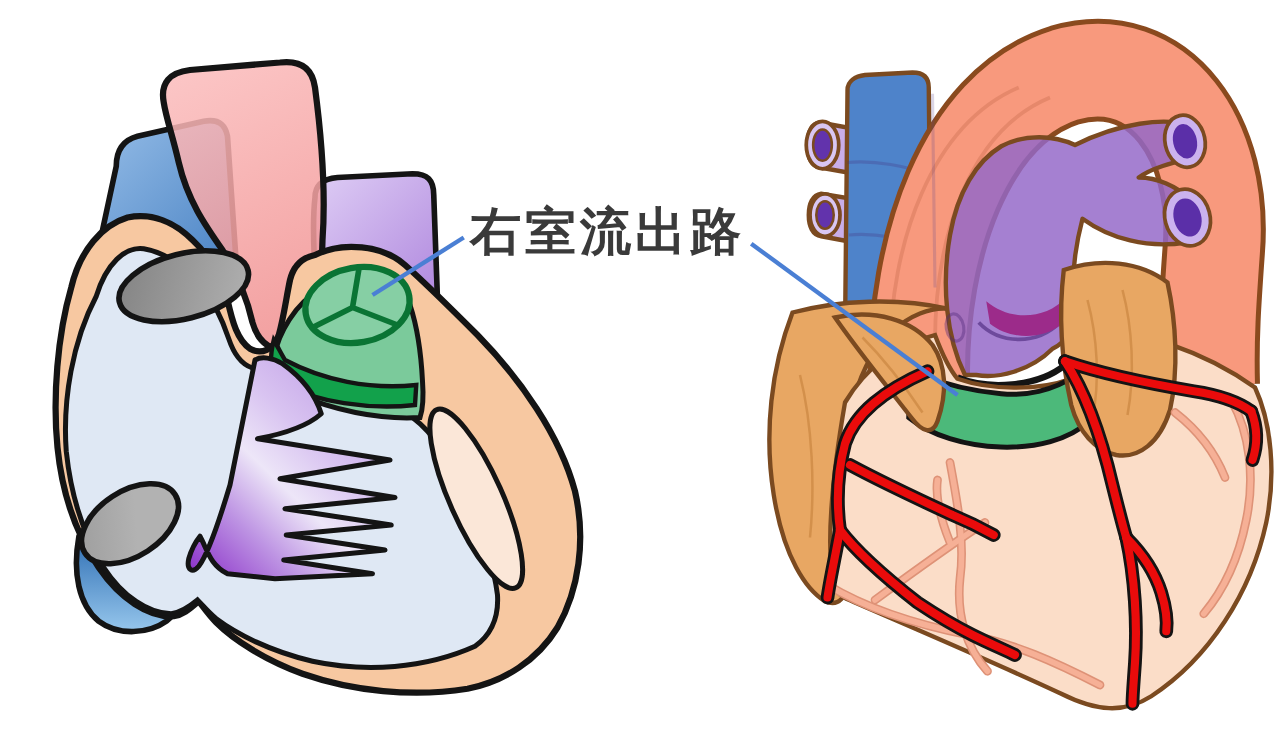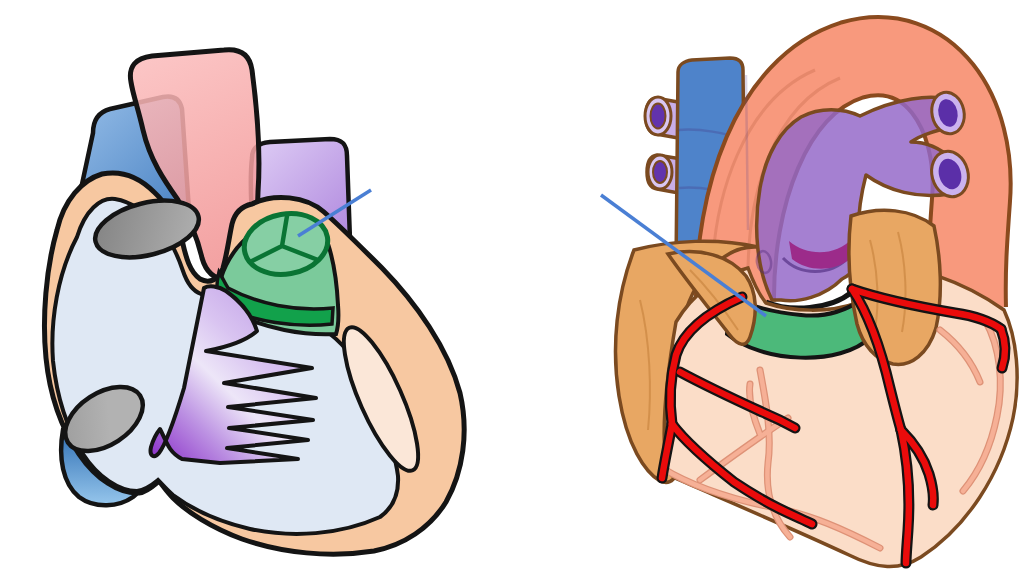--- a/index.html
+++ b/index.html
@@ -222,14 +222,15 @@
       </g>
     </g>
   </g>
 
   <g>
     <line x1="371" y1="190" x2="298" y2="236" stroke="#4a7fd4" stroke-width="3.5"></line>
     <line x1="601" y1="195" x2="766" y2="316" stroke="#4a7fd4" stroke-width="3.5"></line>
   </g>
 </svg>
 
+<div class="rvot-label">右室流出路</div>
 
 </div>
 
 </body></html>

